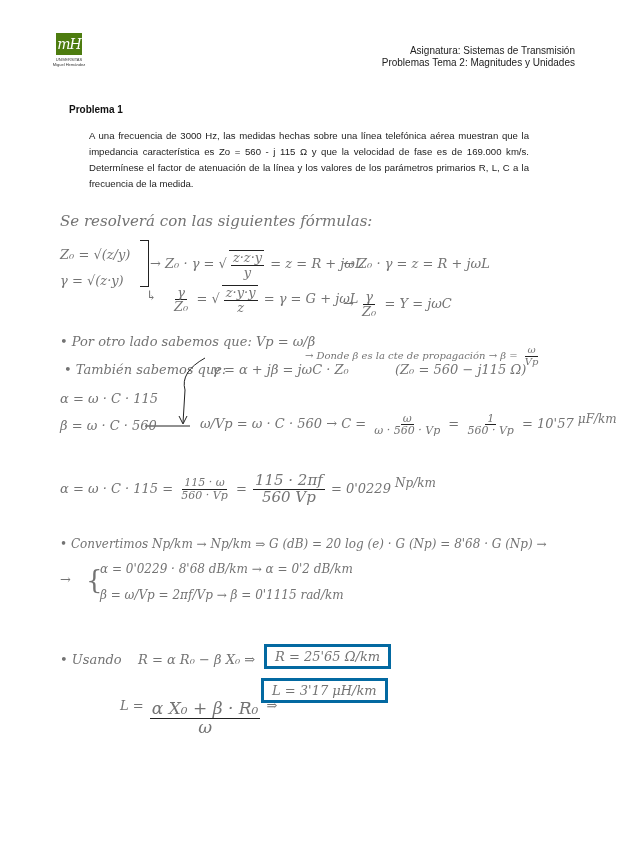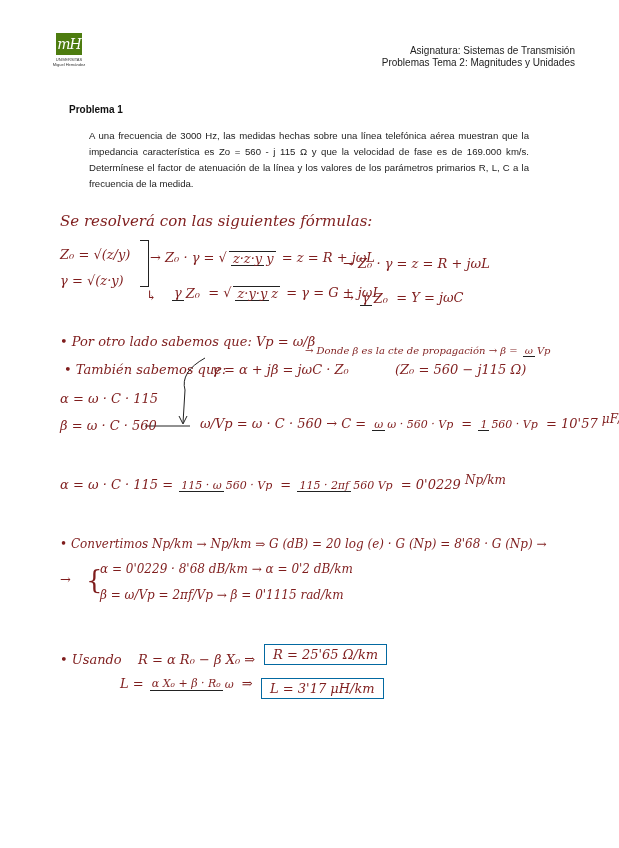--- a/index.html
+++ b/index.html
@@ -1,36 +1,36 @@
 <!DOCTYPE html>
 <html><head>
 <meta charset="utf-8">
 <style>
   html, body { margin:0; padding:0; background:#ffffff; }
   body { width:619px; height:848px; position:relative; overflow:hidden; color:#111; }
   .abs { position:absolute; white-space:nowrap; }
   .print { font-family:"Liberation Sans", sans-serif; }
-  .hand { font-family:"DejaVu Serif", serif; font-style:italic; color:#7f1d1d; font-size:13px; }
+  .hand { font-family:"DejaVu Serif", serif; font-style:italic; color:#737373; font-size:13px; }
   .hand-lg { font-size:15px; }
   .logo { position:absolute; left:56px; top:33px; width:26px; height:22px; background:#4d7c0f;
           color:#fff; font-family:"DejaVu Serif", serif; font-style:italic; font-size:14px;
           line-height:22px; text-align:center; letter-spacing:-1px; }
   .logo-sub { position:absolute; left:52px; top:57px; width:34px; font-size:4px; text-align:center;
               color:#333; font-family:"Liberation Sans", sans-serif; line-height:5px; }
   .hdr { right:44px; text-align:right; font-size:10px; color:#222; }
   .title { left:57px; top:104px; font-size:10px; font-weight:bold;margin-left:12px; }
   .statement { position:absolute; left:89px; top:128px; width:440px; font-size:9.6px; line-height:16px;
                text-align:justify; color:#222; font-family:"Liberation Sans", sans-serif; }
-  .frac { display:inline-flex; flex-direction:row; align-items:center; vertical-align:middle;
+  .frac { display:inline-flex; flex-direction:column; align-items:center; vertical-align:middle;
           line-height:1.05; margin:0 2px; }
   .frac .num { border-bottom:1px solid #222; padding:0 2px; }
   .frac .den { padding:0 2px; }
   .sq { border-top:1px solid #222; padding-left:2px; }
   .unit { font-size:12px; vertical-align:super; }
-  .box { border:1px solid #0369a1; padding:2px 8px; }
+  .box { border:3px solid #0369a1; padding:2px 8px; }
   .bracket { position:absolute; border:1.3px solid #222; border-left:none; }
   svg { position:absolute; overflow:visible; }
 </style>
 </head>
 <body>
 
 <div class="logo">mH</div>
 <div class="logo-sub">UNIVERSITAS Miguel Hernández</div>
 <div class="abs print hdr" style="top:45px;">Asignatura: Sistemas de Transmisión</div>
 <div class="abs print hdr" style="top:57px;">Problemas Tema 2: Magnitudes y Unidades</div>
@@ -113,39 +113,39 @@
   <span class="unit">μF/km</span>
 </div>
 
 <div class="abs hand" style="left:60px; top:473px;">
   <span>α = ω · C · 115 =</span>
   <span class="frac" style="font-size:11px;">
       <span class="num">115 · ω</span>
       <span class="den">560 · Vp</span>
     </span>
   =
-  <span class="frac" style="font-size:11px;">
+  <span class="frac" style="font-size:15px;">
       <span class="num">115 · 2πf</span>
       <span class="den">560 Vp</span>
     </span>
   <span>= 0'0229</span>
   <span class="unit">Np/km</span>
 </div>
 
 <div class="abs hand" style="left:60px; top:537px; font-size:12px;">• Convertimos  Np/km → Np/km   ⇒   G (dB) = 20 log (e) · G (Np) = 8'68 · G (Np)  →</div>
 <div class="abs hand" style="left:60px; top:572px; font-style:normal;">→</div>
 <div class="abs hand" style="left:86px; top:560px; font-size:26px; font-style:normal; line-height:40px;">{</div>
 <div class="abs hand" style="left:100px; top:562px; font-size:12px;">α = 0'0229 · 8'68  dB/km   →   α = 0'2  dB/km</div>
 <div class="abs hand" style="left:100px; top:588px; font-size:12px;">β = ω/Vp = 2πf/Vp   →   β = 0'1115  rad/km</div>
 
 <div class="abs hand" style="left:60px; top:652px;">• Usando</div>
 <div class="abs hand" style="left:138px; top:652px;">R = α R₀ − β X₀   ⇒</div>
 <div class="abs hand box" style="left:264px; top:644px;">R = 25'65  Ω/km</div>
 
 <div class="abs hand" style="left:120px; top:676px;">
   <span>L =</span>
-  <span class="frac" style="font-size:11px;">
+  <span class="frac" style="font-size:17px;margin-top:24px;">
       <span class="num">α X₀ + β · R₀</span>
       <span class="den">ω</span>
     </span>
   <span>⇒</span>
 </div>
 <div class="abs hand box" style="left:261px; top:678px;">L = 3'17  μH/km</div>
 
 </body></html>

